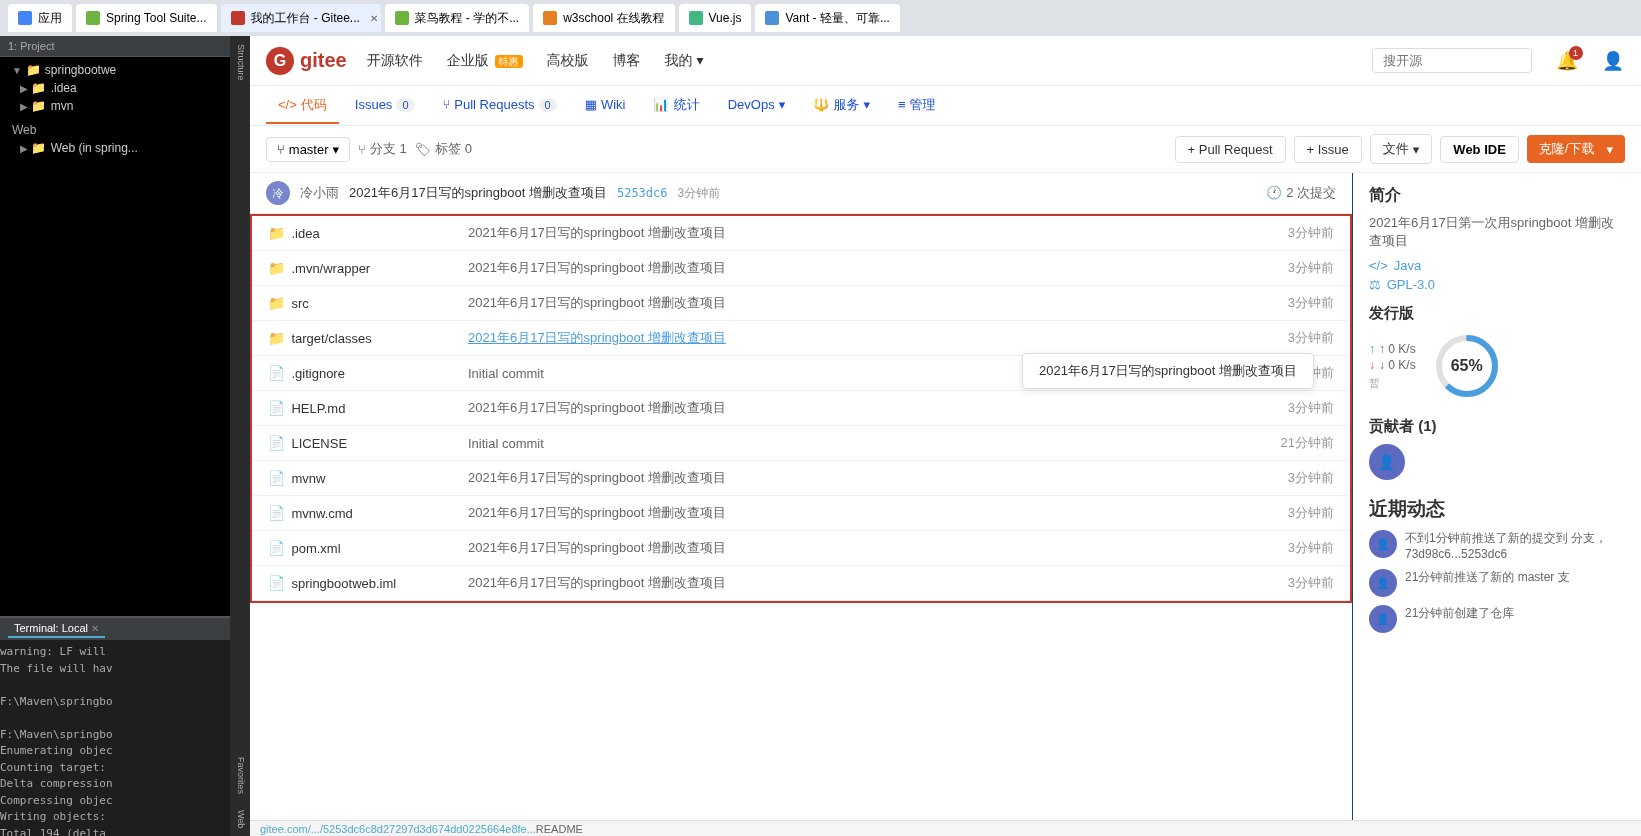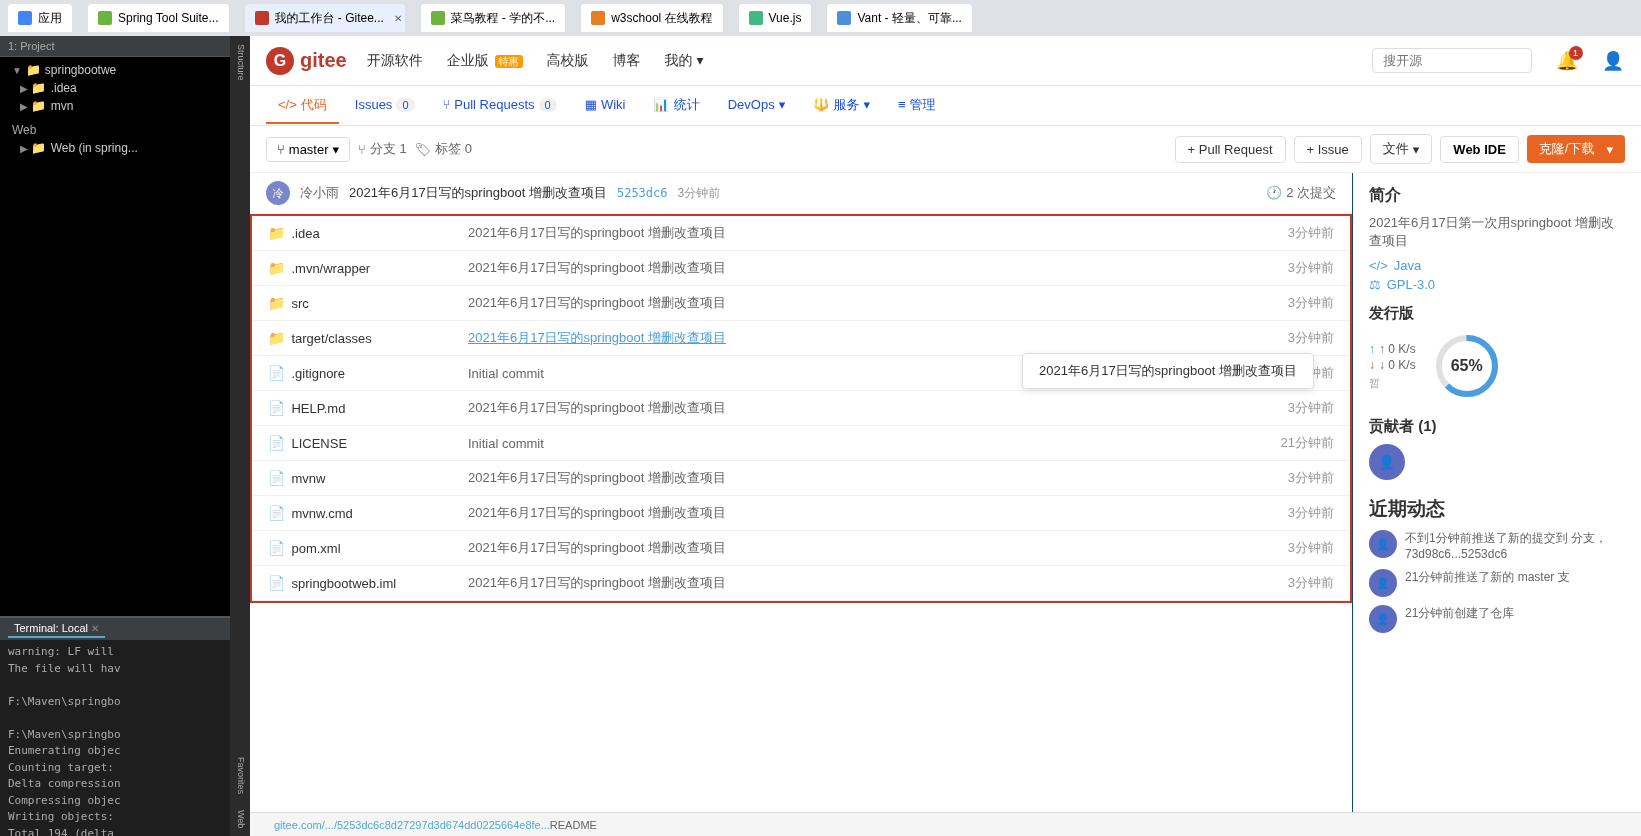--- a/index.html
+++ b/index.html
@@ -1,20 +1,20 @@
 <!DOCTYPE html>
 <html><head>
   <meta charset="utf-8">
   <style>
     * { box-sizing: border-box; margin: 0; padding: 0; }
     body { font-family: -apple-system, BlinkMacSystemFont, 'Segoe UI', sans-serif; font-size: 13px; background: #f5f5f5; overflow: hidden; }
 
     
     .browser-tabs {
-      display: flex; align-items: center; background: #dee1e6; height: 36px; padding: 4px 8px; gap: 16px; font-size: 12px;
+      display: flex; align-items: center; background: #dee1e6; height: 36px; padding: 4px 8px; gap: 4px; font-size: 12px;
     }
     .browser-tab {
       display: flex; align-items: center; background: #fff; border-radius: 4px 4px 0 0; padding: 4px 10px; height: 28px; gap: 6px; white-space: nowrap; max-width: 160px; overflow: hidden;
     }
     .browser-tab .tab-icon { width: 14px; height: 14px; border-radius: 2px; flex-shrink: 0; }
     .browser-tab .tab-close { margin-left: 4px; color: #666; font-size: 10px; cursor: pointer; }
 
     
     .layout { display: flex; height: calc(836px - 36px); }
     .ide-sidebar { width: 230px; background: #000000; color: #ccc; font-size: 12px; flex-shrink: 0; display: flex; flex-direction: column; }
@@ -22,21 +22,21 @@
     .ide-tree { flex: 1; overflow: auto; padding: 4px 0; }
     .ide-tree-item { padding: 2px 8px 2px 12px; cursor: pointer; display: flex; align-items: center; gap: 4px; color: #ccc; }
     .ide-tree-item .arrow { font-size: 10px; color: #888; }
     .ide-tree-item .folder-icon { color: #6897bb; }
     .ide-tree-item.indent1 { padding-left: 20px; }
     .ide-terminal { height: 220px; background: #1e1e1e; border-top: 2px solid #555; flex-shrink: 0; }
     .ide-terminal-header { background: #3c3f41; padding: 2px 8px; font-size: 11px; color: #aaa; display: flex; align-items: center; gap: 8px; }
     .ide-terminal-tab { padding: 2px 6px; cursor: pointer; }
     .ide-terminal-tab.active { color: #fff; border-bottom: 2px solid #4eacd3; }
     .ide-terminal-tab-close { color: #888; font-size: 10px; }
-    .ide-terminal-body { padding: 4px 8px; color: #aaa; font-family: monospace; font-size: 11px; overflow: auto; height: calc(220px - 24px); }
+    .ide-terminal-body { padding: 4px 0; color: #aaa; font-family: monospace; font-size: 11px; overflow: auto; height: calc(220px - 24px); }
     .terminal-line { line-height: 1.5; }
 
     
     .right-strips { display: flex; flex-direction: column; width: 30px; background: #3c3f41; align-items: center; padding: 4px 0; gap: 8px; }
     .strip-label { writing-mode: vertical-rl; font-size: 10px; color: #aaa; cursor: pointer; padding: 4px 2px; border-left: 2px solid transparent; }
 
     
     .main-content { flex: 1; display: flex; flex-direction: column; background: #fff; overflow: hidden; }
 
     
@@ -108,21 +108,21 @@
     .contributor-avatar { width: 36px; height: 36px; border-radius: 50%; background: #7986cb; display: flex; align-items: center; justify-content: center; color: #fff; font-size: 14px; }
     .recent-section { margin-top: 16px; }
     .recent-title { font-size: 19px; font-weight: bold; margin-bottom: 8px; color: #333; }
     .recent-item { display: flex; align-items: flex-start; gap: 8px; margin-bottom: 8px; font-size: 12px; color: #666; }
     .recent-avatar { width: 28px; height: 28px; border-radius: 50%; background: #5c6bc0; flex-shrink: 0; display: flex; align-items: center; justify-content: center; color: #fff; font-size: 11px; }
     .status-url { color: #4eacd3; }
 
     
     .file-table-wrapper { border: 2px solid #c0392b; margin: 0; }
 
-    .bottom-bar { background: #f5f5f5; border-top: 1px solid #ddd; height: 24px; display: flex; align-items: center; padding: 0 24px; font-size: 11px; color: #666; flex-shrink: 0; }
+    .bottom-bar { background: #f5f5f5; border-top: 1px solid #ddd; height: 16px; display: flex; align-items: center; padding: 0 10px; font-size: 11px; color: #666; flex-shrink: 0; }
   </style>
 </head>
 <body>
 
 <div class="browser-tabs">
   <div class="browser-tab">
     <span class="tab-icon" style="background:#4285f4;"></span>
     <span>应用</span>
   </div>
   <div class="browser-tab">

